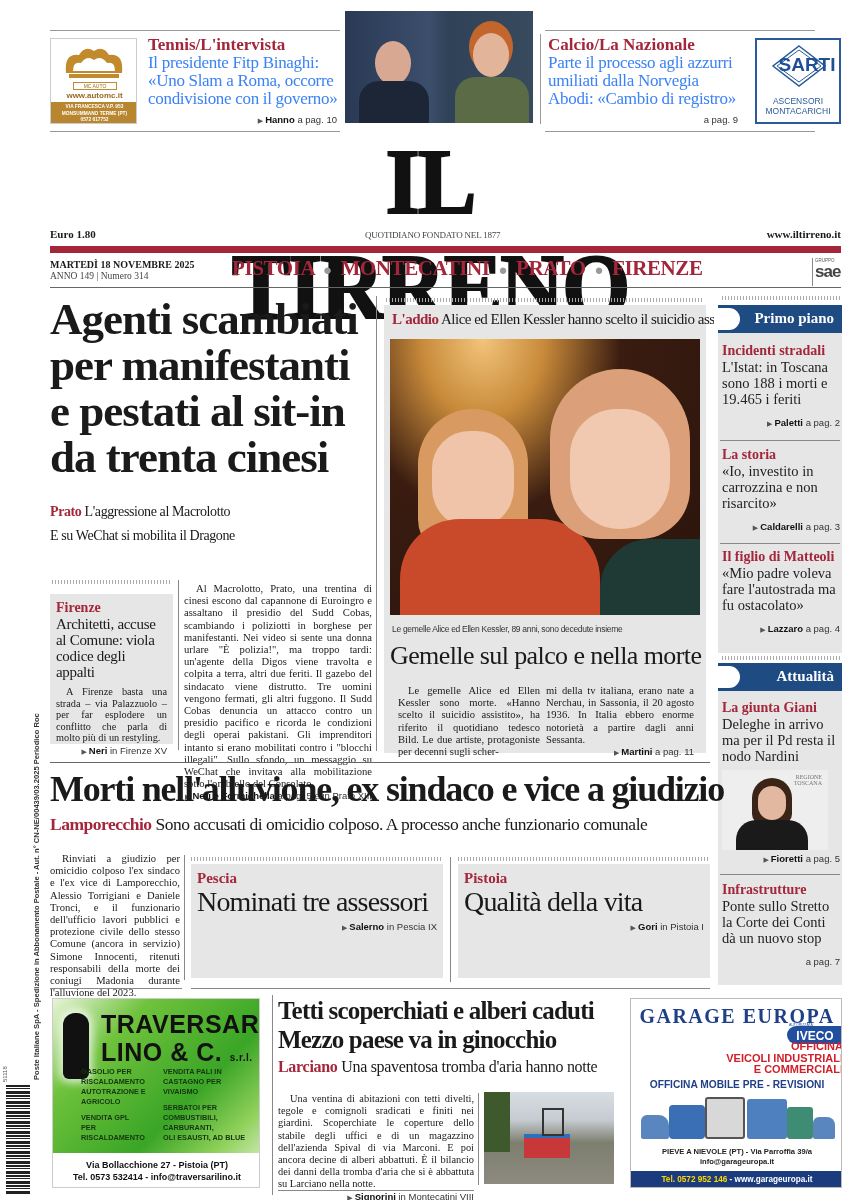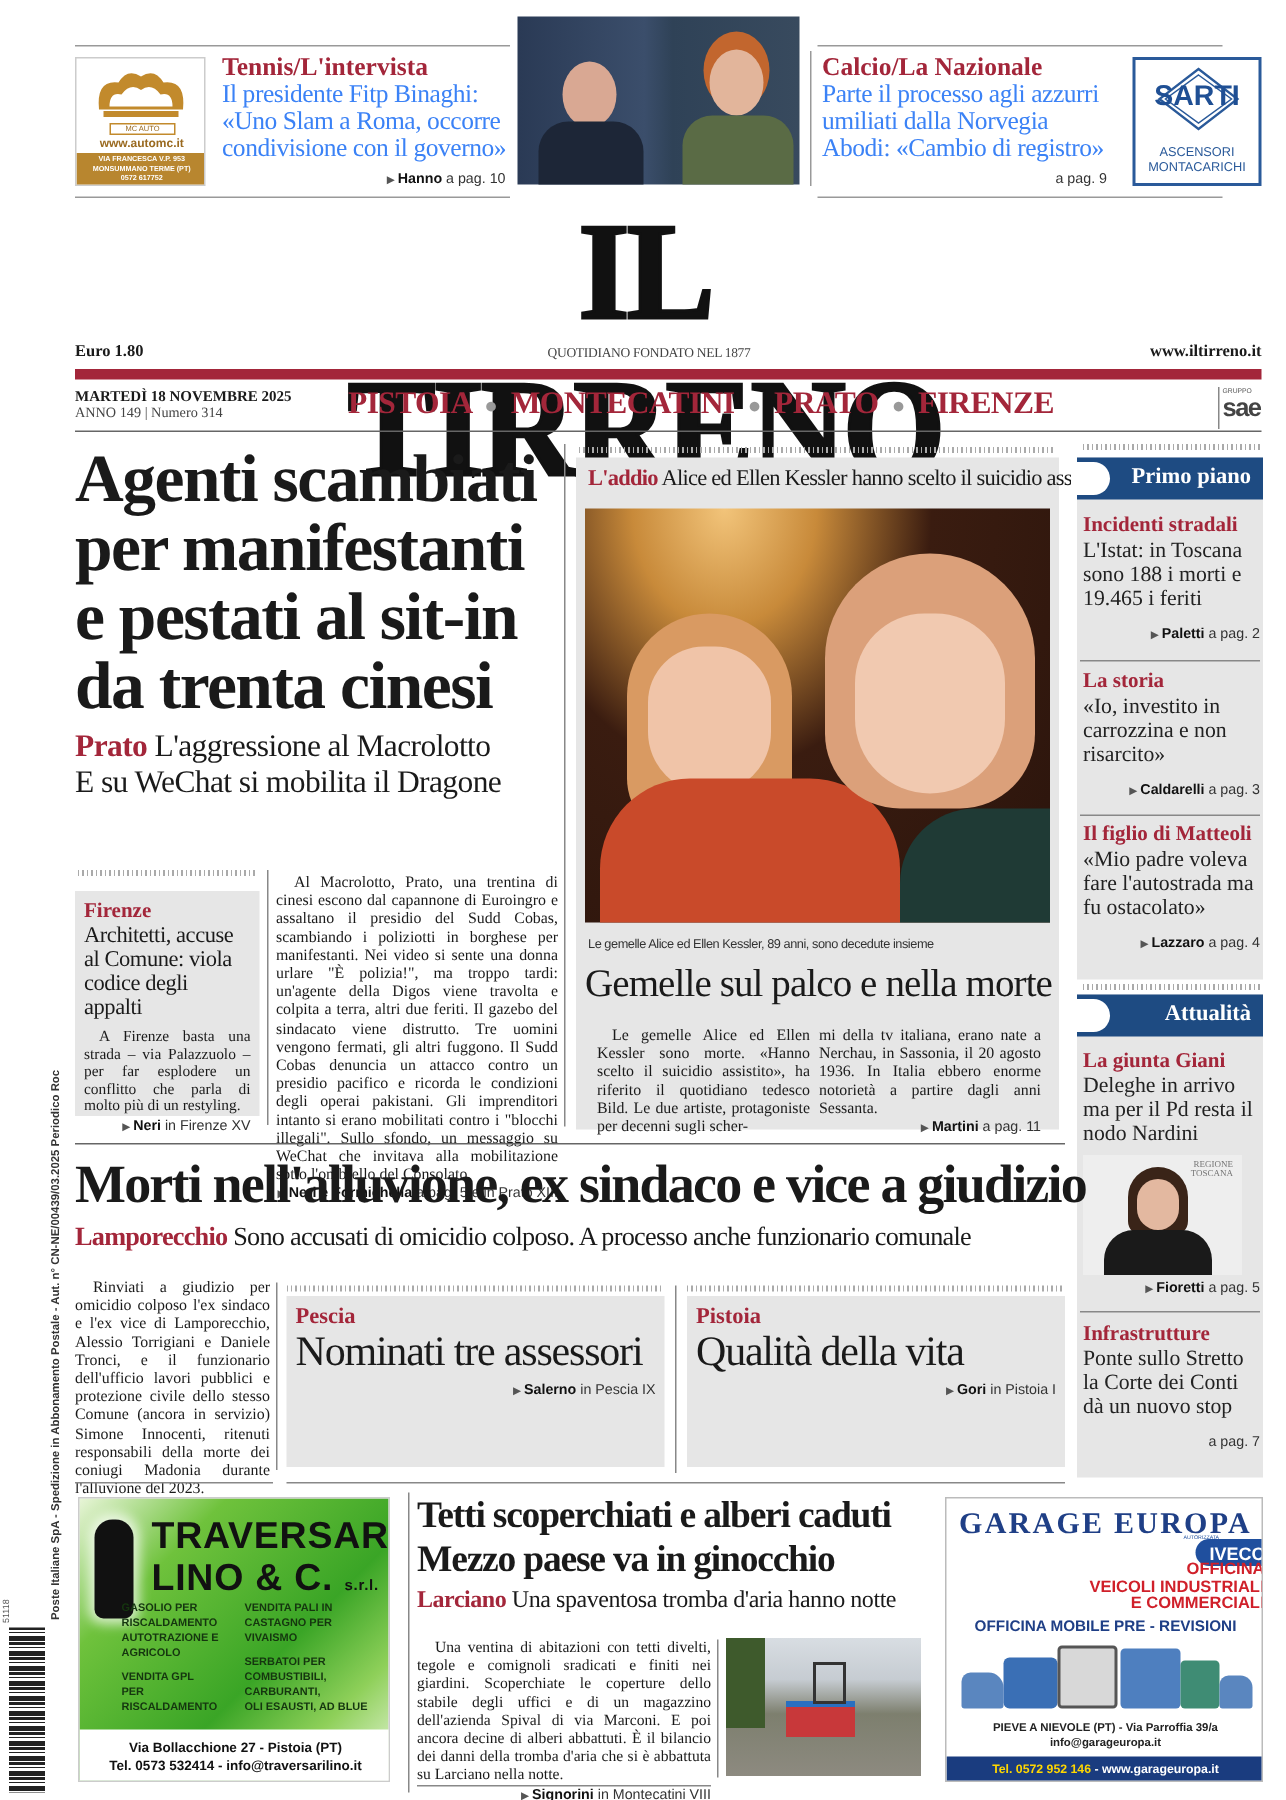--- a/index.html
+++ b/index.html
@@ -78,21 +78,21 @@
   <div class="ref" style="margin-top:6px;margin-right:10px"><span>a pag. 9</span></div>
 </div>
 
 <div class="ad-box" style="left:755px;top:38px;width:86px;height:86px;border:2px solid #2a5a9a">
   <div class="abs" style="left:14px;top:4px;width:56px;height:44px">
     <svg width="56" height="44" viewBox="0 0 56 44">
         <polygon points="28,2 54,22 28,42 2,22" fill="none" stroke="#2a5a9a" stroke-width="1.5"></polygon>
         <polygon points="28,6 50,22 28,38 6,22" fill="none" stroke="#2a5a9a" stroke-width="1"></polygon>
       </svg>
   </div>
-  <div class="abs sans" style="left:0;top:14px;width:82px;text-align:center;font-weight:bold;font-size:19px;color:#1f4f94;background:transparent">SARTI</div>
+  <div class="abs sans" style="left:0;top:14px;width:100px;text-align:center;font-weight:bold;font-size:19px;color:#1f4f94;background:transparent">SARTI</div>
   <div class="abs sans" style="left:0;top:56px;width:82px;text-align:center;font-size:8.5px;color:#2a5a9a;line-height:10px">
     <div>ASCENSORI</div>
     <div>MONTACARICHI</div>
   </div>
 </div>
 
 <div class="abs masthead" style="left:200px;top:135px;width:460px;text-align:center;line-height:100px">IL TIRRENO</div>
 <div class="abs" style="left:50px;top:228px;font-size:11px;font-weight:bold">Euro 1.80</div>
 <div class="abs" style="left:365px;top:230px;font-size:9px;color:#444;letter-spacing:-0.2px">QUOTIDIANO FONDATO NEL 1877</div>
 <div class="abs" style="left:700px;top:228px;width:141px;text-align:right;font-size:11px;font-weight:bold">www.iltirreno.it</div>
@@ -114,21 +114,21 @@
 <div class="abs sans" style="left:815px;top:258px;font-size:4.5px;color:#555">GRUPPO</div>
 <div class="abs sans" style="left:815px;top:262px;font-size:17px;font-weight:bold;color:#444;letter-spacing:-1px">sae</div>
 <div class="hr" style="left:50px;top:287px;width:791px;background:#666"></div>
 
 <div class="abs" style="left:50px;top:296px;width:320px;font-weight:bold;font-size:45px;line-height:46px;letter-spacing:-1px">
   <div>Agenti scambiati</div>
   <div>per manifestanti</div>
   <div>e pestati al sit-in</div>
   <div>da trenta cinesi</div>
 </div>
-<div class="abs" style="left:50px;top:485px;width:330px;font-size:21px;line-height:24px;letter-spacing:-0.4px">
+<div class="abs" style="left:50px;top:500px;width:330px;font-size:14px;line-height:24px;letter-spacing:-0.4px">
   <div><b class="red">Prato</b> <span>L'aggressione al Macrolotto</span></div>
   <div>E su WeChat si mobilita il Dragone</div>
 </div>
 
 <div class="dots" style="left:52px;top:580px;width:118px"></div>
 <div class="abs gray" style="left:50px;top:594px;width:123px;height:150px;padding:6px 6px">
   <div class="red" style="font-weight:bold;font-size:14px;line-height:16px">Firenze</div>
   <div style="font-size:15px;line-height:16px;letter-spacing:-0.3px">Architetti, accuse al Comune: viola codice degli appalti</div>
   <div class="body-text" style="margin-top:6px;text-indent:10px;font-size:10.3px;line-height:11.6px">A Firenze basta una strada – via Palazzuolo – per far esplodere un conflitto che parla di molto più di un restyling.</div>
   <div class="ref" style="margin-top:1px"><span class="tri">▶</span><b>Neri</b> <span>in Firenze XV</span></div>
@@ -273,21 +273,21 @@
 <div class="abs" style="left:478px;top:1093px;width:1px;height:92px;background:#888"></div>
 <div class="abs" style="left:484px;top:1092px;width:130px;height:92px;background:linear-gradient(180deg,#d8dde2 0%,#c6ccd2 30%,#7d7f6e 55%,#8d8a80 100%);overflow:hidden">
   <div class="abs" style="left:0;top:0;width:26px;height:60px;background:#3e5a2c"></div>
   <div class="abs" style="left:40px;top:42px;width:46px;height:24px;background:#c8383a;border-top:4px solid #2a6fc0"></div>
   <div class="abs" style="left:58px;top:16px;width:22px;height:28px;border:2px solid #333"></div>
 </div>
 <div class="hr" style="left:278px;top:1190px;width:196px"></div>
 
 <div class="ad-box" style="left:630px;top:998px;width:212px;height:190px;background:#fff;border:1px solid #bbb">
   <div class="abs" style="left:0;top:6px;width:212px;text-align:center;font-family:'Liberation Serif',serif;font-weight:bold;font-size:20px;color:#1f3f86;letter-spacing:1.5px">GARAGE EUROPA</div>
-  <div class="abs sans" style="left:166px;top:27px;width:56px;height:18px;background:#1f4f9e;border-radius:10px 0 0 10px;color:#fff;font-weight:bold;font-size:12px;text-align:center;line-height:20px">
+  <div class="abs sans" style="left:156px;top:27px;width:56px;height:18px;background:#1f4f9e;border-radius:10px 0 0 10px;color:#fff;font-weight:bold;font-size:12px;text-align:center;line-height:20px">
     <span>IVECO</span>
   </div>
   <div class="abs sans" style="left:158px;top:24px;font-size:3.5px;color:#1f4f9e">AUTORIZZATA</div>
   <div class="abs sans" style="left:0;top:42px;width:212px;text-align:right;font-weight:bold;font-size:11px;line-height:11.5px;color:#d0202a">
     <div>OFFICINA</div>
     <div>VEICOLI INDUSTRIALI</div>
     <div>E COMMERCIALI</div>
   </div>
   <div class="abs sans" style="left:0;top:80px;width:212px;text-align:center;font-weight:bold;font-size:10.2px;color:#1f3f86">OFFICINA MOBILE PRE - REVISIONI</div>
   <div class="abs" style="left:10px;top:98px;width:192px;height:44px">

